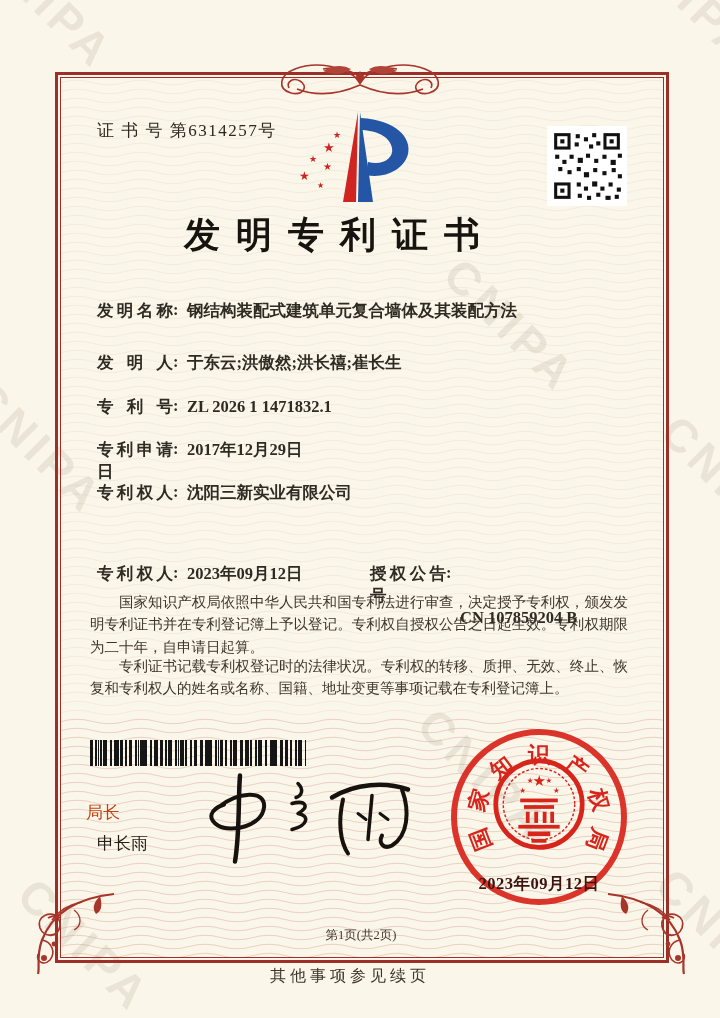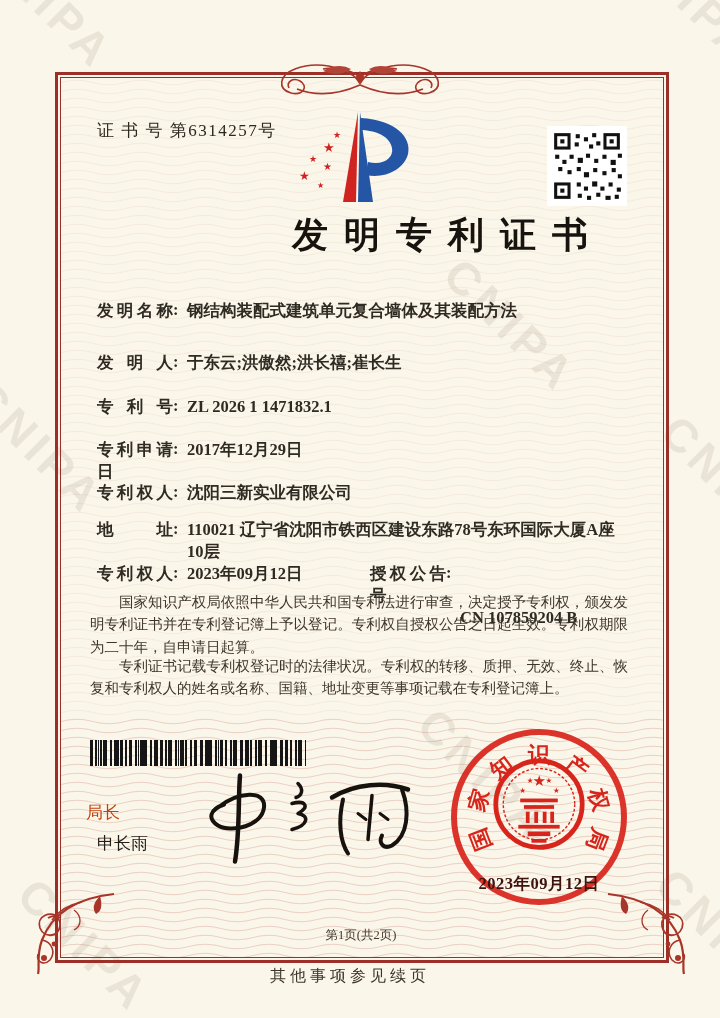--- a/index.html
+++ b/index.html
@@ -19,21 +19,21 @@
   .cert-border{
     position:absolute;left:60px;top:77px;width:602px;height:879px;
     border:1px solid #9c2f27;outline:3px solid #9c2f27;outline-offset:2px;
   }
   .waves{position:absolute;left:61px;top:78px;width:602px;height:879px;pointer-events:none;}
   
   .cert-no{position:absolute;left:97px;top:119px;font-size:17px;letter-spacing:1.5px;color:#2e2820;}
   .logo{position:absolute;left:295px;top:108px;width:132px;height:98px;}
   .qr{position:absolute;left:547px;top:126px;width:76px;height:76px;background:#fff;padding:2px;}
   .title{
-    position:absolute;left:60px;top:211px;width:544px;text-align:right;
+    position:absolute;left:60px;top:211px;width:544px;text-align:center;
     font-size:36px;font-weight:700;letter-spacing:16px;text-indent:16px;color:#17130e;
   }
   
   .row{position:absolute;left:97px;width:540px;font-size:16.5px;color:#2f2a22;font-weight:bold;}
   .lbl{display:inline-block;width:76px;text-align:justify;text-align-last:justify;vertical-align:top;}
   .colon{display:inline-block;width:14px;vertical-align:top;}
   .val{display:inline-block;width:442px;vertical-align:top;line-height:1.35;}
   .grp2{position:absolute;left:273px;top:0;}
   .grp2 .val{width:160px;margin-top:44px;}
   
@@ -229,23 +229,20 @@
   </div>
   <div class="row" style="top:396px">
     <span class="lbl">专利号</span><span class="colon">:</span><span class="val">ZL 2026 1 1471832.1</span>
   </div>
   <div class="row" style="top:439px">
     <span class="lbl">专利申请日</span><span class="colon">:</span><span class="val">2017年12月29日</span>
   </div>
   <div class="row" style="top:482px">
     <span class="lbl">专利权人</span><span class="colon">:</span><span class="val">沈阳三新实业有限公司</span>
   </div>
-  <div class="row" style="top:519px">
-    <span class="lbl">地址</span><span class="colon">:</span><span class="val">110021 辽宁省沈阳市铁西区建设东路78号东环国际大厦A座10层</span>
-  </div>
 
   <div class="row" style="top:563px">
     <span class="lbl">专利权人</span><span class="colon">:</span><span class="val" style="width:150px">2023年09月12日</span>
     <span class="grp2">
       <span class="lbl">授权公告号</span><span class="colon">:</span><span class="val">CN 107859204 B</span>
     </span>
   </div>
 
   <div class="para" style="top:655px">专利证书记载专利权登记时的法律状况。专利权的转移、质押、无效、终止、恢复和专利权人的姓名或名称、国籍、地址变更等事项记载在专利登记簿上。</div>
   <div class="para" style="top:591px">国家知识产权局依照中华人民共和国专利法进行审查，决定授予专利权，颁发发明专利证书并在专利登记簿上予以登记。专利权自授权公告之日起生效。专利权期限为二十年，自申请日起算。</div>

